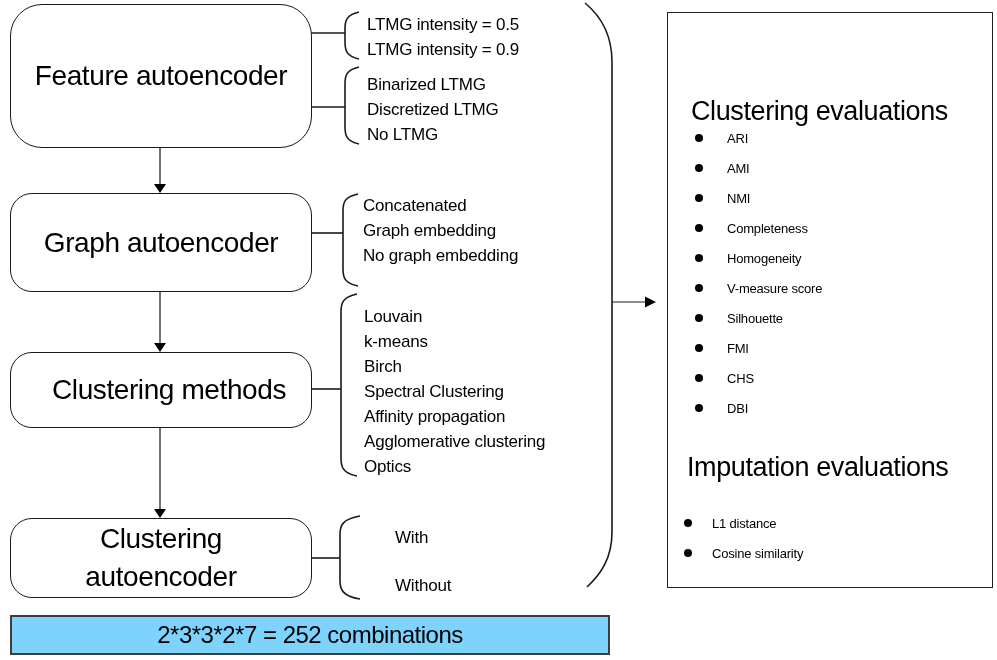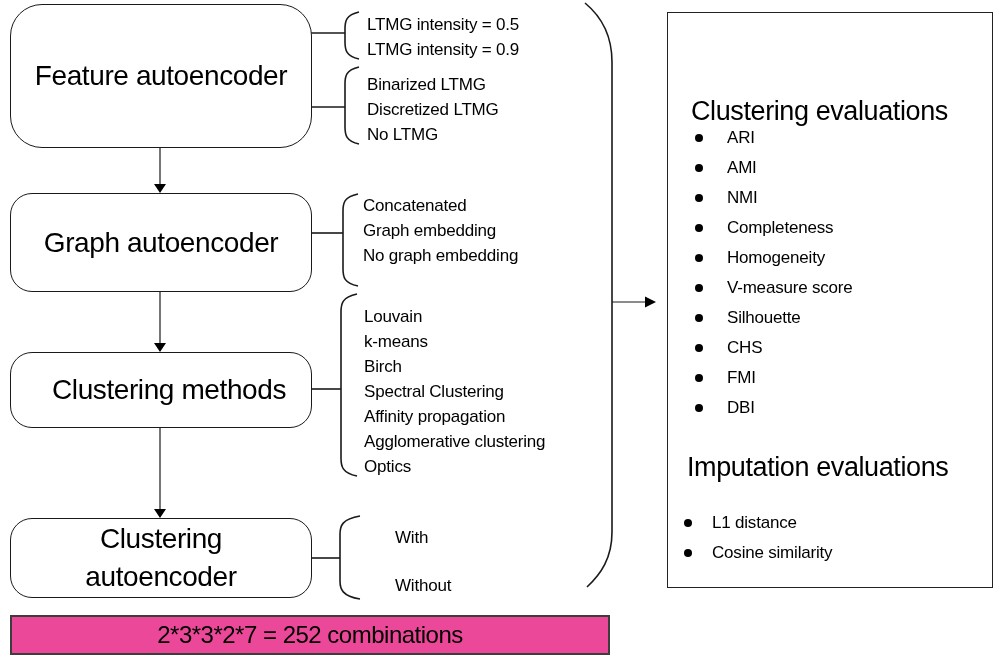--- a/index.html
+++ b/index.html
@@ -73,29 +73,29 @@
 
   .blist { position: absolute; }
   #clustering-metrics-list { left: 695px; top: 123px; }
   #imputation-metrics-list { left: 684px; top: 508px; }
   .bullet-item { display: flex; align-items: center; height: 30px; }
   .dot {
     width: 8px; height: 8px; border-radius: 50%;
     background: #000; flex: none; margin-right: 24px;
   }
   .blist.tight .dot { margin-right: 20px; }
-  .bullet-item .btxt { font-size: 17px; letter-spacing: -0.2px; white-space: nowrap; }
+  .bullet-item .btxt { font-size: 13px; letter-spacing: -0.2px; white-space: nowrap; }
 
   
   .combo {
     position: absolute;
     left: 10px; top: 615px;
     width: 600px; height: 40px;
     box-sizing: border-box;
-    background: #ec4899;
+    background: #7dd3fc;
     border: 2px solid #3d3d3d;
     display: flex;
     align-items: center;
     justify-content: center;
     font-size: 24px;
     letter-spacing: -0.5px;
   }
 </style>
 </head>
 <body>
@@ -201,25 +201,25 @@
       <div class="bullet-item">
       <span class="dot"></span>
       <span class="btxt">V-measure score</span>
     </div>
       <div class="bullet-item">
       <span class="dot"></span>
       <span class="btxt">Silhouette</span>
     </div>
       <div class="bullet-item">
       <span class="dot"></span>
+      <span class="btxt">FMI</span>
+    </div>
+      <div class="bullet-item">
+      <span class="dot"></span>
       <span class="btxt">CHS</span>
-    </div>
-      <div class="bullet-item">
-      <span class="dot"></span>
-      <span class="btxt">FMI</span>
     </div>
       <div class="bullet-item">
       <span class="dot"></span>
       <span class="btxt">DBI</span>
     </div>
     </div>
   <div class="h1" id="imputation-eval-title">Imputation evaluations</div>
   <div class="blist tight" id="imputation-metrics-list">
       <div class="bullet-item">
       <span class="dot"></span>

